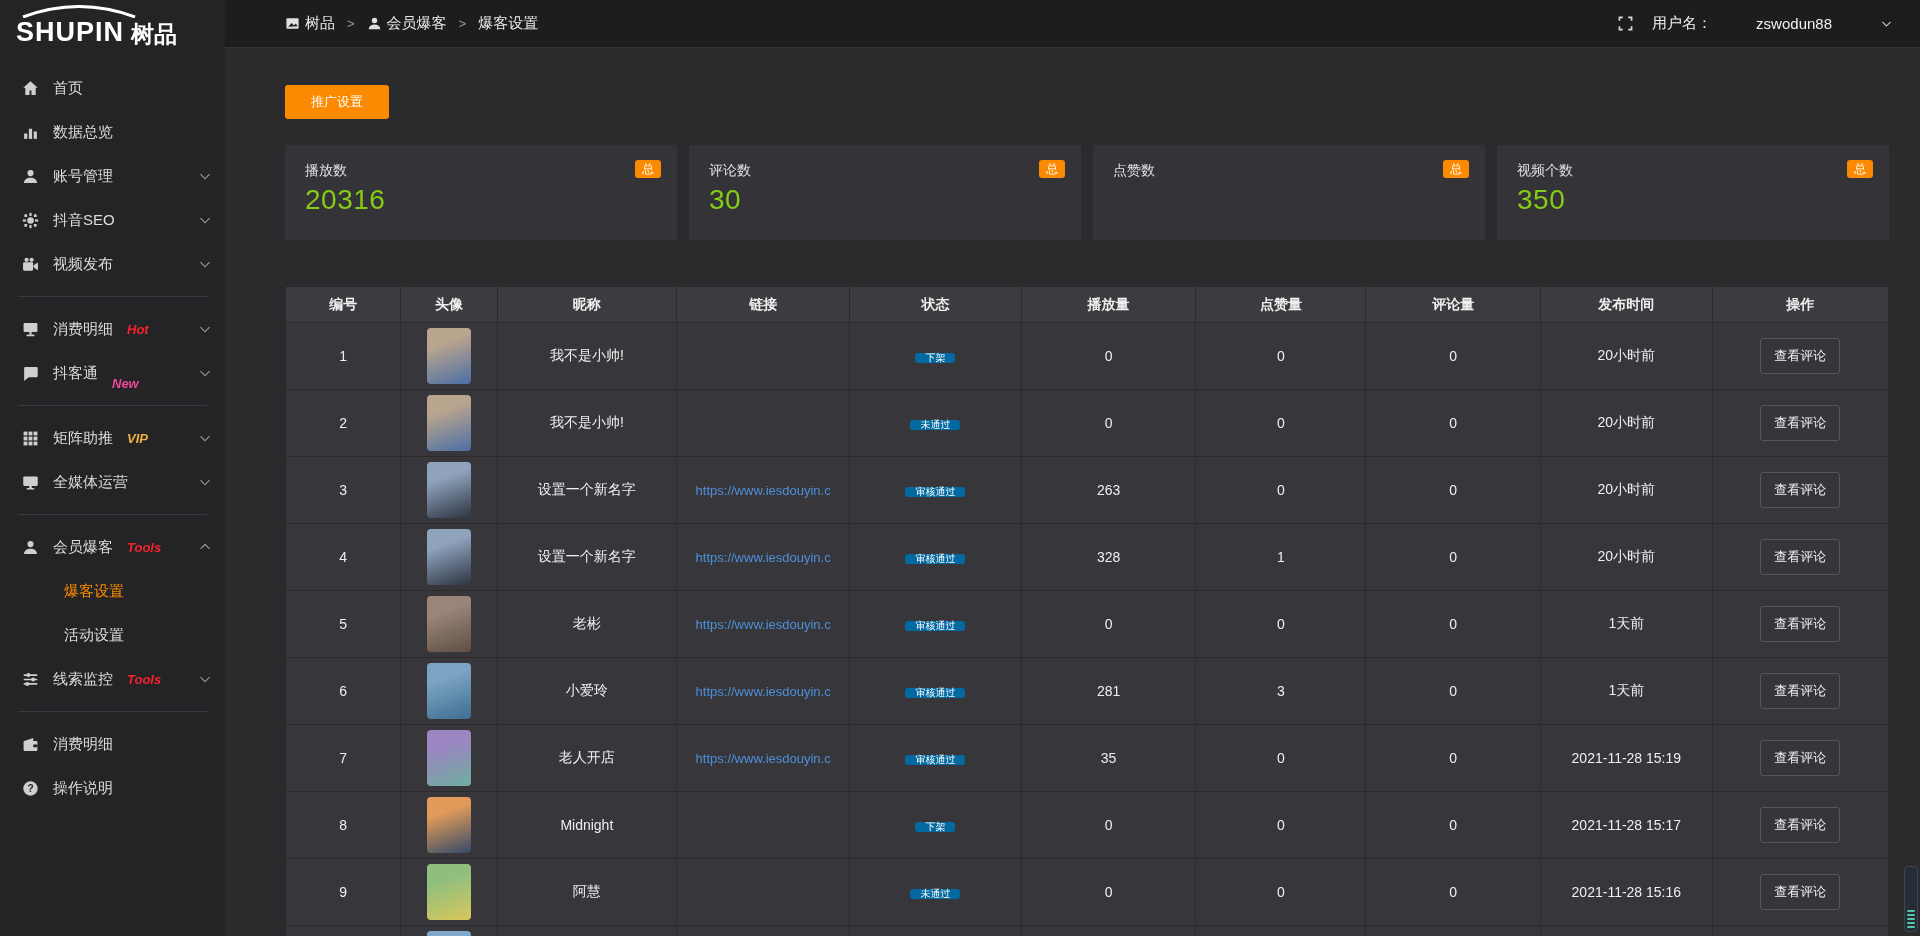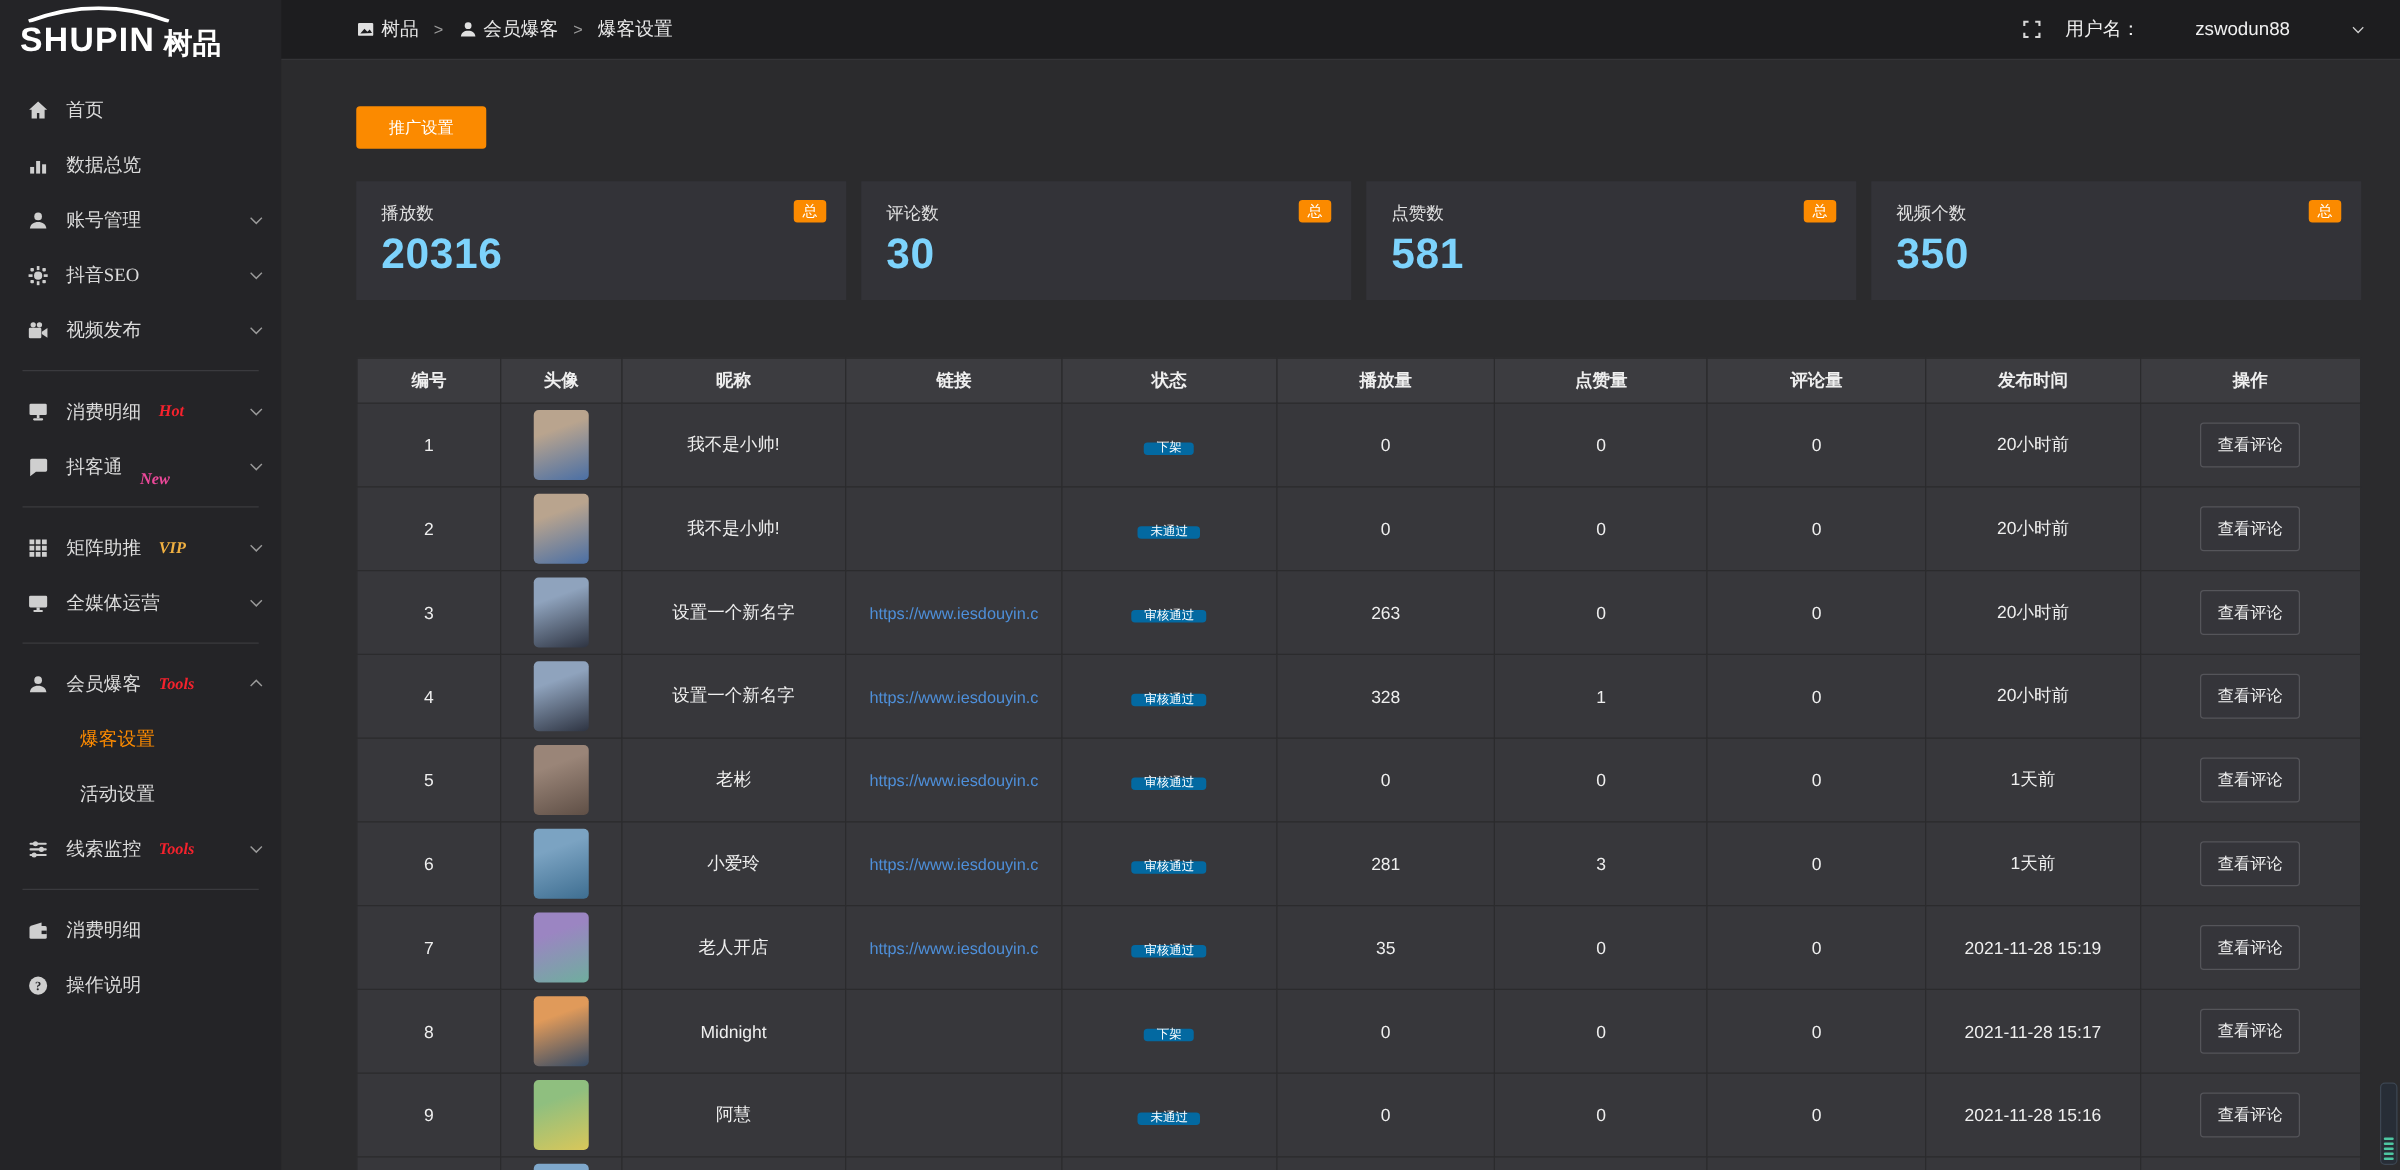--- a/index.html
+++ b/index.html
@@ -6,21 +6,21 @@
   html,body { width:1920px; height:936px; overflow:hidden; background:#2b2b2d;
     font-family:"Liberation Sans","DejaVu Sans",sans-serif; color:#e8e8e8; }
   .app { display:flex; width:100%; height:100%; }
 
   
   .sidebar { width:225px; min-width:225px; height:100%; background:#242427; overflow:hidden; }
   .logo { height:52px; display:flex; align-items:flex-end; padding:6px 0 6px 16px; cursor:pointer; position:relative; }
   .logo-arc { position:absolute; top:5px; left:20px; }
   .logo-en { font-size:27px; font-weight:800; letter-spacing:1px; color:#fff; line-height:1; }
   .logo-cn { font-size:23px; font-weight:700; color:#fff; margin-left:7px; line-height:1.05; }
-  .menu { padding-top:14px;font-family:Liberation Serif, serif; }
+  .menu { padding-top:14px; }
   .menu-item { height:44px; display:flex; align-items:center; padding:0 14px 0 22px; cursor:pointer; font-size:15px; color:#dcdcdc; }
   .mi-icon { width:17px; height:17px; margin-right:14px; color:#cfcfcf; flex:none; display:flex; align-items:center; }
   .mi-icon svg { width:17px; height:17px; }
   .mi-label { flex:none; }
   .mi-badge { font-size:13px; font-weight:700; font-style:italic; margin-left:14px; }
   .mi-chevron { margin-left:auto; color:#9a9a9a; display:flex; }
   .mi-chevron svg { width:12px; height:12px; }
   .menu-sub .menu-item { padding-left:64px; font-size:15px; }
   .menu-divider { height:1px; background:#3a3a3e; margin:10px 18px; }
   .active-sub { color:#fb8a00 !important; }
@@ -42,21 +42,21 @@
   .user-caret svg { width:11px; height:11px; }
 
   
   .content { flex:1; padding:37px 31px 0 60px; position:relative; overflow:hidden; }
   .promo-btn { background:#fb8a00; color:#fff; border:none; border-radius:3px;
     font-size:13px; padding:8px 26px; cursor:pointer; font-family:inherit; }
 
   .cards { display:flex; gap:12px; margin-top:26px; }
   .card { flex:1; background:#333338; height:95px; padding:17px 20px; position:relative; }
   .card-label { font-size:14px; color:#e0e0e0; }
-  .card-value { font-size:34px; color:#7dd3fc; margin-top:4px; letter-spacing:0.5px;font-weight:bold; }
+  .card-value { font-size:28px; color:#84cc16; margin-top:4px; letter-spacing:0.5px; }
   .card-badge { position:absolute; top:15px; right:16px; background:#fb8a00; color:#fff;
     font-size:12px; padding:3px 7px; border-radius:3px; line-height:1; }
 
   .tbl-wrap { margin-top:46px; }
   table { width:100%; border-collapse:collapse; table-layout:fixed; background:#37373b; }
   th, td { border:1px solid #2b2b2d; text-align:center; vertical-align:middle;
     overflow:hidden; white-space:nowrap; }
   thead th { height:36px; background:#3c3c40; font-size:14px; font-weight:700; color:#efefef; }
   tbody td { height:67px; font-size:14px; color:#efefef; }
   th:nth-child(1){width:7.2%} th:nth-child(2){width:6.0%} th:nth-child(3){width:11.2%}
@@ -349,21 +349,20 @@
             <div class="card-value">20316</div>
             <span class="card-badge">总</span>
           </div>
           <div class="card">
             <div class="card-label">评论数</div>
             <div class="card-value">30</div>
             <span class="card-badge">总</span>
           </div>
           <div class="card">
             <div class="card-label">点赞数</div>
-            <div class="card-value">581</div>
             <span class="card-badge">总</span>
           </div>
           <div class="card">
             <div class="card-label">视频个数</div>
             <div class="card-value">350</div>
             <span class="card-badge">总</span>
           </div>
         </div>
 
       <div class="tbl-wrap">

